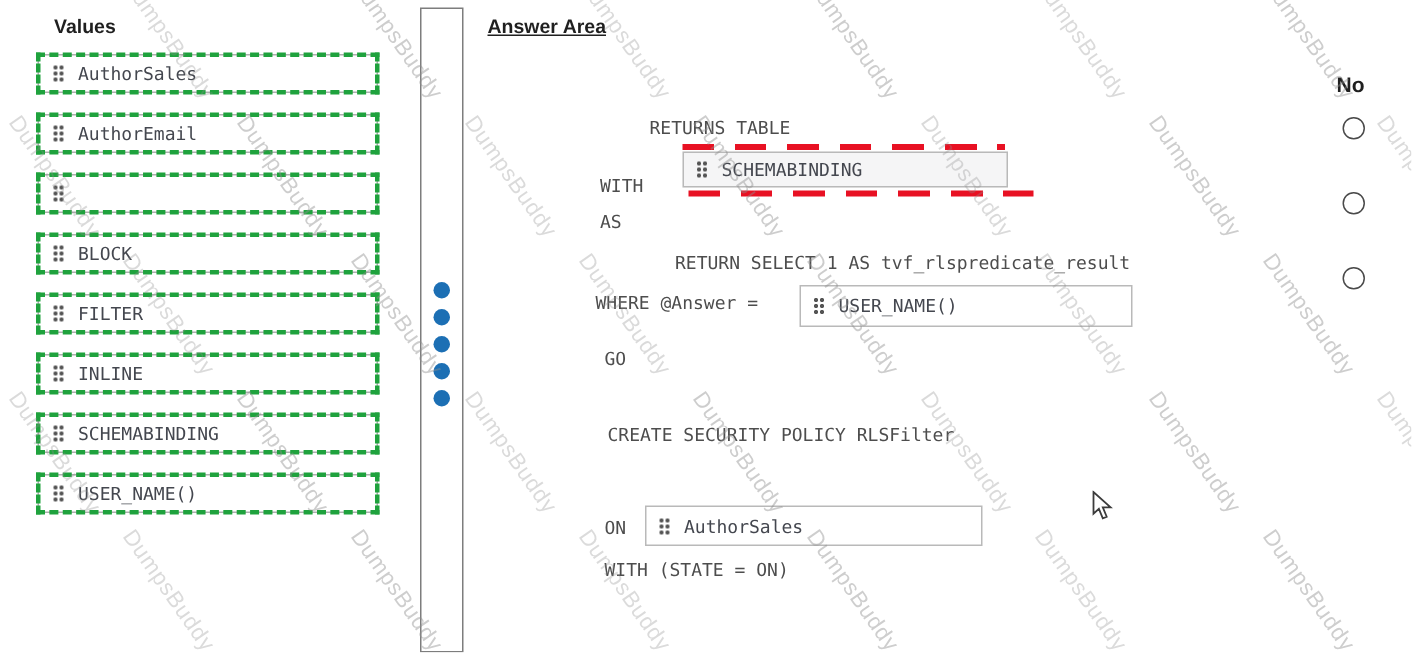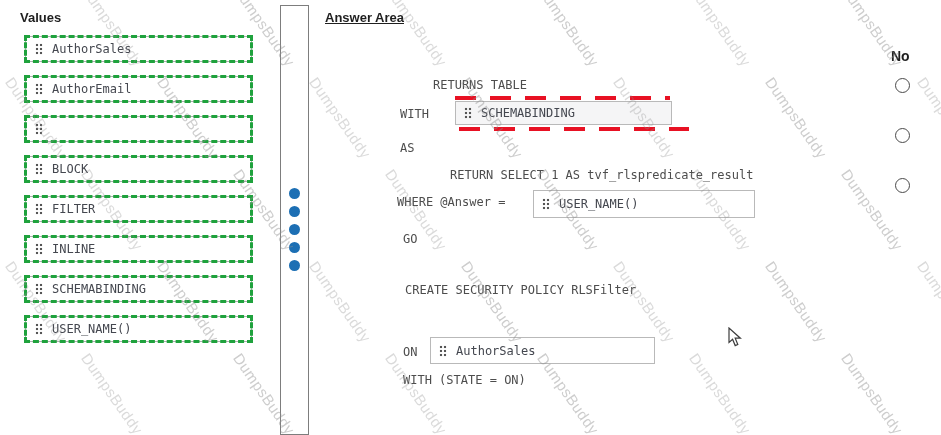--- a/index.html
+++ b/index.html
@@ -55,21 +55,21 @@
     white-space:nowrap; font-family:"Liberation Sans", sans-serif;
   }
   
   #cursor { position:absolute; left:728px; top:327px; z-index:60; }
 </style>
 </head>
 <body>
 
 <div id="screen">
 
-  <div class="panel-title" style="left:20px; top:10px;">Values</div>
+  <div class="panel-title" style="left:36px; top:10px;">Values</div>
   <div id="values-list">
       <div class="value-item">
         <span class="grip"></span>
         <span class="mono">AuthorSales</span>
       </div>
       <div class="value-item">
         <span class="grip"></span>
         <span class="mono">AuthorEmail</span>
       </div>
       <div class="value-item">
@@ -103,21 +103,21 @@
         <div class="blue-dot" style="background: rgb(28, 111, 180);"></div>
         <div class="blue-dot" style="background: rgb(28, 111, 180);"></div>
         <div class="blue-dot" style="background: rgb(28, 111, 180);"></div>
         <div class="blue-dot" style="background: rgb(28, 111, 180);"></div>
       </div>
   </div>
 
   <div class="panel-title" style="left:325px; top:10px;text-decoration:underline;">Answer Area</div>
 
   <div class="code-line" style="left:433px; top:78px;">RETURNS TABLE</div>
-  <div class="code-line" style="left:400px; top:107px;">WITH</div>
+  <div class="code-line" style="left:400px; top:117px;">WITH</div>
 
   <div class="red-dash" style="left:455px; top:96px; width:215px;"></div>
   <div class="slot gray" style="left:455px; top:101px; width:217px; height:24px;">
     <span class="grip"></span>
     <span class="mono">SCHEMABINDING</span>
   </div>
   <div class="red-dash" style="left:459px; top:127px; width:230px;"></div>
 
   <div class="code-line" style="left:400px; top:141px;">AS</div>
   <div class="code-line" style="left:450px; top:168px;">RETURN SELECT 1 AS tvf_rlspredicate_result</div>

